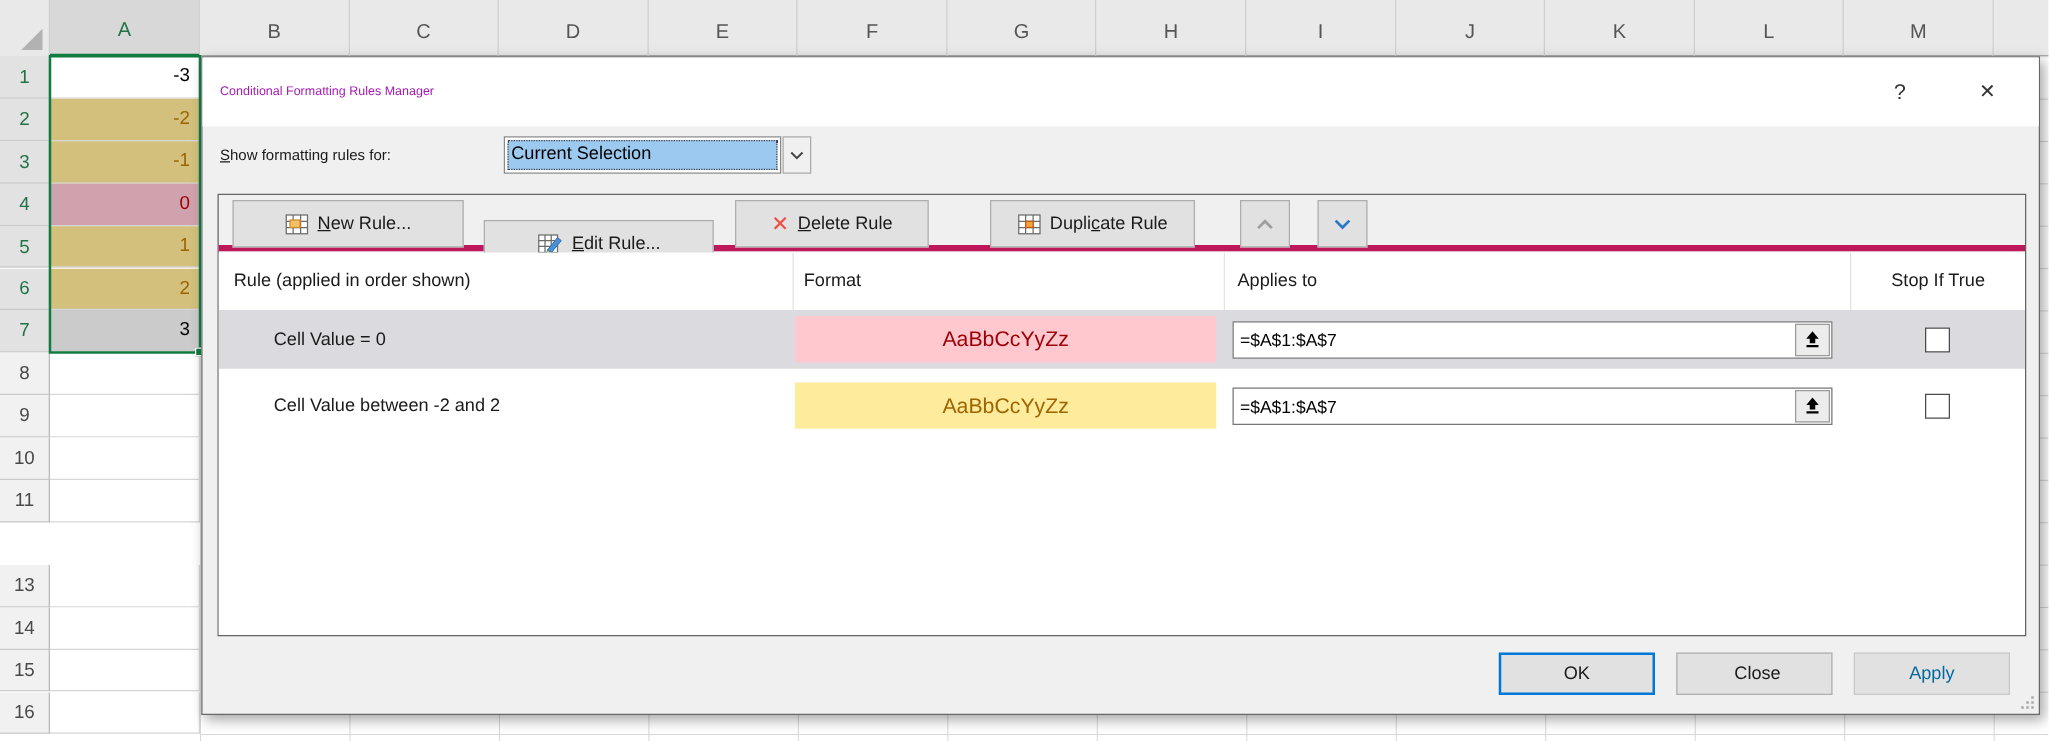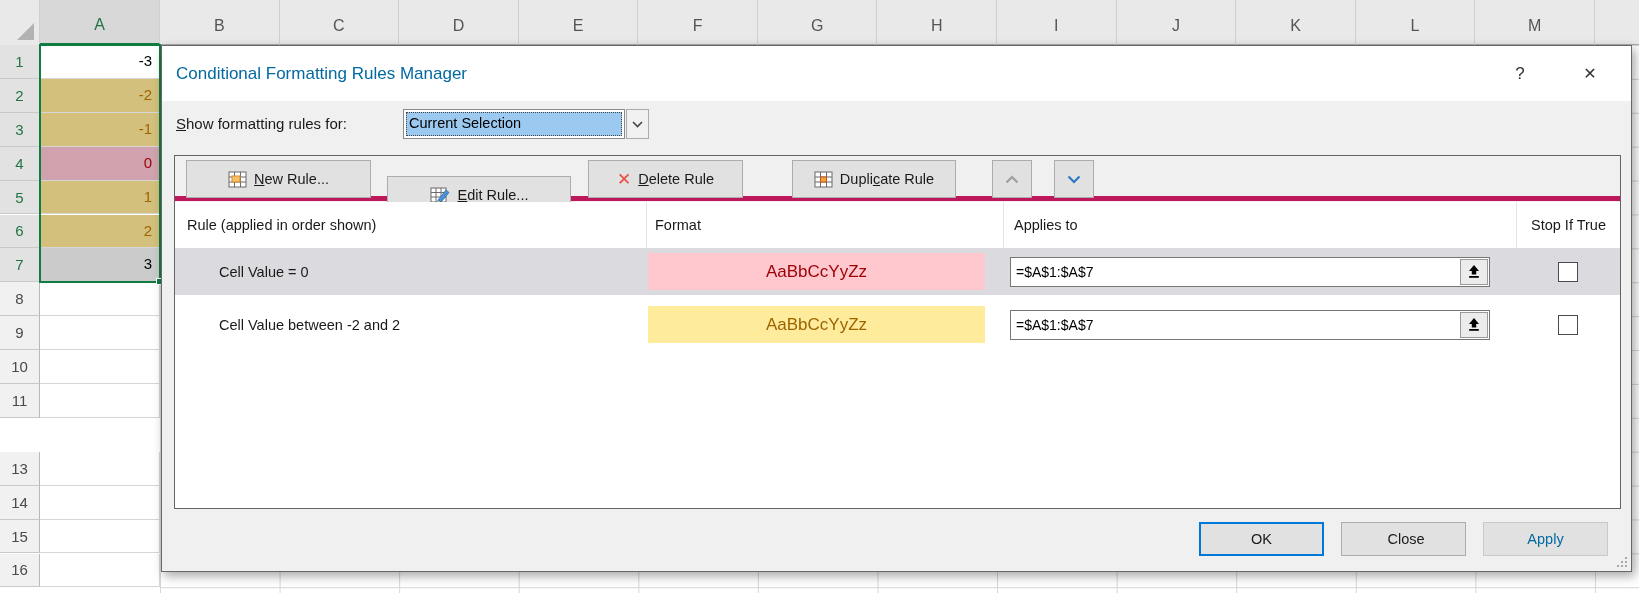--- a/index.html
+++ b/index.html
@@ -31,45 +31,45 @@
     font-size:15px;color:#000;text-align:right;padding:7px 7px 0 0;background:#fff;}
   .selbox{position:absolute;left:39px;top:44px;width:122px;height:239px;
     border:2px solid #107C41;pointer-events:none;}
   .fillhandle{position:absolute;right:-4px;bottom:-4px;width:7px;height:7px;
     background:#107C41;border:1px solid #fff;}
 
   
   .dlg{position:absolute;left:161px;top:45px;width:1471px;height:527px;background:#f0f0f0;
     border:1px solid #686868;box-shadow:3px 4px 10px rgba(0,0,0,.35);}
   .titlebar{position:absolute;left:0;top:0;right:0;height:55px;background:#fff;}
-  .dtitle{position:absolute;left:14px;top:0;height:63px;line-height:55px;font-size:17px;color:#0369a1;}
+  .dtitle{position:absolute;left:14px;top:0;height:63px;line-height:55px;font-size:10px;color:#a21caf;}
   .capbtn{position:absolute;top:0;width:30px;height:55px;line-height:55px;text-align:center;
     font-size:17px;color:#333;cursor:default;}
   .helpbtn{right:96px;}
   .closebtn{right:26px;font-size:16px;}
 
-  .showrow{position:absolute;left:14px;top:63px;height:30px;line-height:30px;font-size:15px;color:#1a1a1a;}
+  .showrow{position:absolute;left:14px;top:63px;height:30px;line-height:30px;font-size:12px;color:#1a1a1a;}
   .combo{position:absolute;left:241px;top:63px;width:246px;height:36px;display:flex;}
   .combofield{width:222px;height:30px;background:#fff;border:1px solid #8a8a8a;padding:2px;}
   .combosel{width:100%;height:100%;background:#9CC9F0;outline:1px dotted #444;outline-offset:-1px;
     font-size:14.5px;color:#000;line-height:22px;padding-left:3px;white-space:nowrap;overflow:hidden;}
   .combobtn{width:23px;height:30px;margin-left:1px;background:#f0f0f0;border:1px solid #ababab;
     display:flex;align-items:center;justify-content:center;}
 
   .frame{position:absolute;left:12px;top:109px;width:1447px;height:354px;border:1px solid #646464;background:#f0f0f0;}
   .tbar{position:absolute;left:0;top:0;right:0;height:45px;border-bottom:5px solid #be185d;}
   .tbtn{position:absolute;top:4px;height:38px;background:#e1e1e1;border:1px solid #adadad;
     display:flex;align-items:center;justify-content:center;gap:7px;font-size:14.5px;color:#1a1a1a;}
   .tbtn svg,.tbtn .xglyph{flex:0 0 auto;}
   .xglyph{font-size:17px;line-height:17px;}
   .arrbtn{position:absolute;top:4px;height:38px;width:40px;background:#e1e1e1;border:1px solid #adadad;
     display:flex;align-items:center;justify-content:center;}
 
   .listbox{position:absolute;left:0;top:46px;right:0;bottom:0;background:#fff;overflow:hidden;}
-  .lrow{display:grid;grid-template-columns:459px 345px 501px 1fr;align-items:center;gap:12px;}
+  .lrow{display:grid;grid-template-columns:459px 345px 501px 1fr;align-items:center;}
   .lhead{height:46px;font-size:14.5px;color:#1a1a1a;}
   .lhead .c1{padding-left:12px;}
   .lhead .c2{padding-left:8px;border-left:1px solid #e3e3e3;height:100%;display:flex;align-items:center;}
   .lhead .c3{padding-left:10px;border-left:1px solid #e3e3e3;height:100%;display:flex;align-items:center;}
   .lhead .c4{text-align:center;border-left:1px solid #e3e3e3;height:100%;display:flex;align-items:center;justify-content:center;}
   .rrow{height:47px;}
   .rrow.selected{background:#DBDBDF;}
   .rrow.gap{margin-top:6px;}
   .rdesc{padding-left:44px;font-size:14.5px;color:#1a1a1a;}
   .rswatch{margin:0 6px 0 2px;height:37px;display:flex;align-items:center;justify-content:center;

